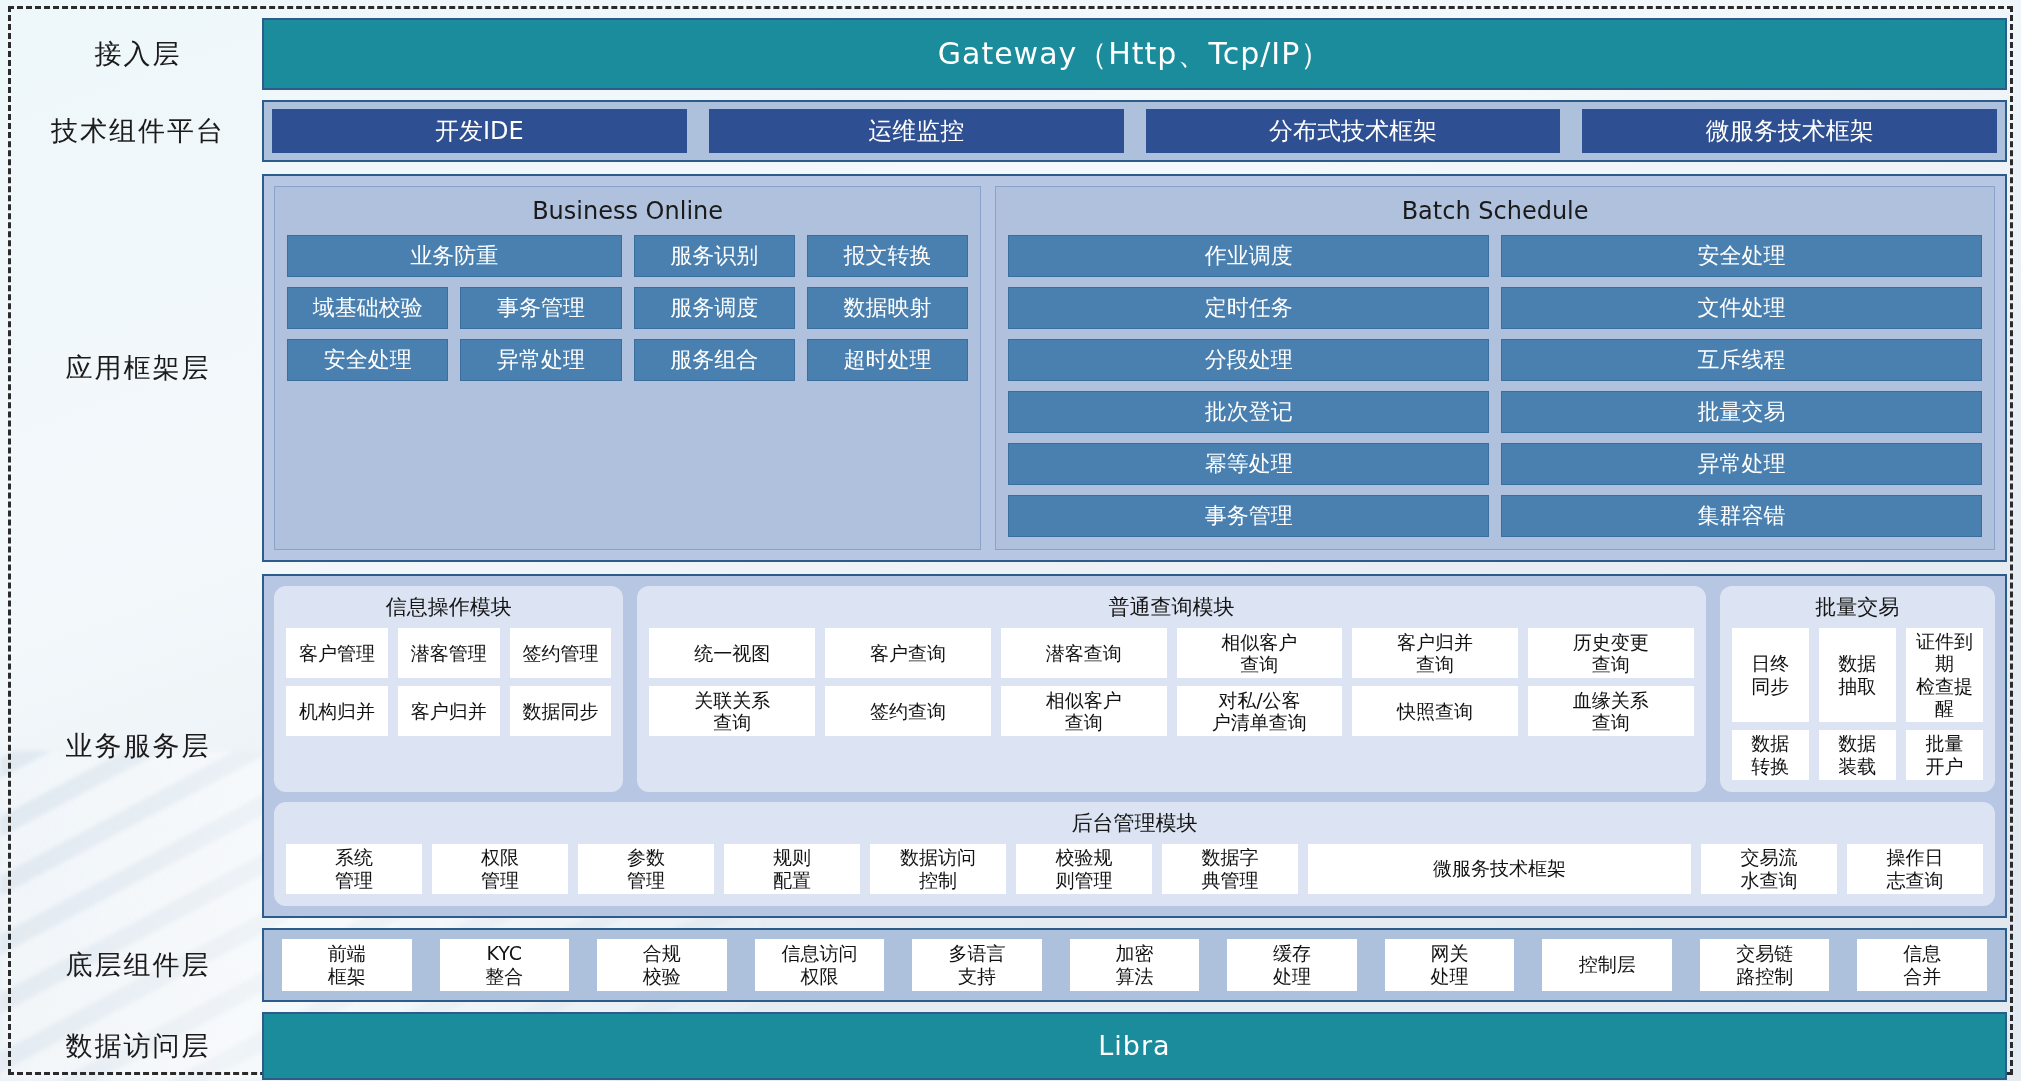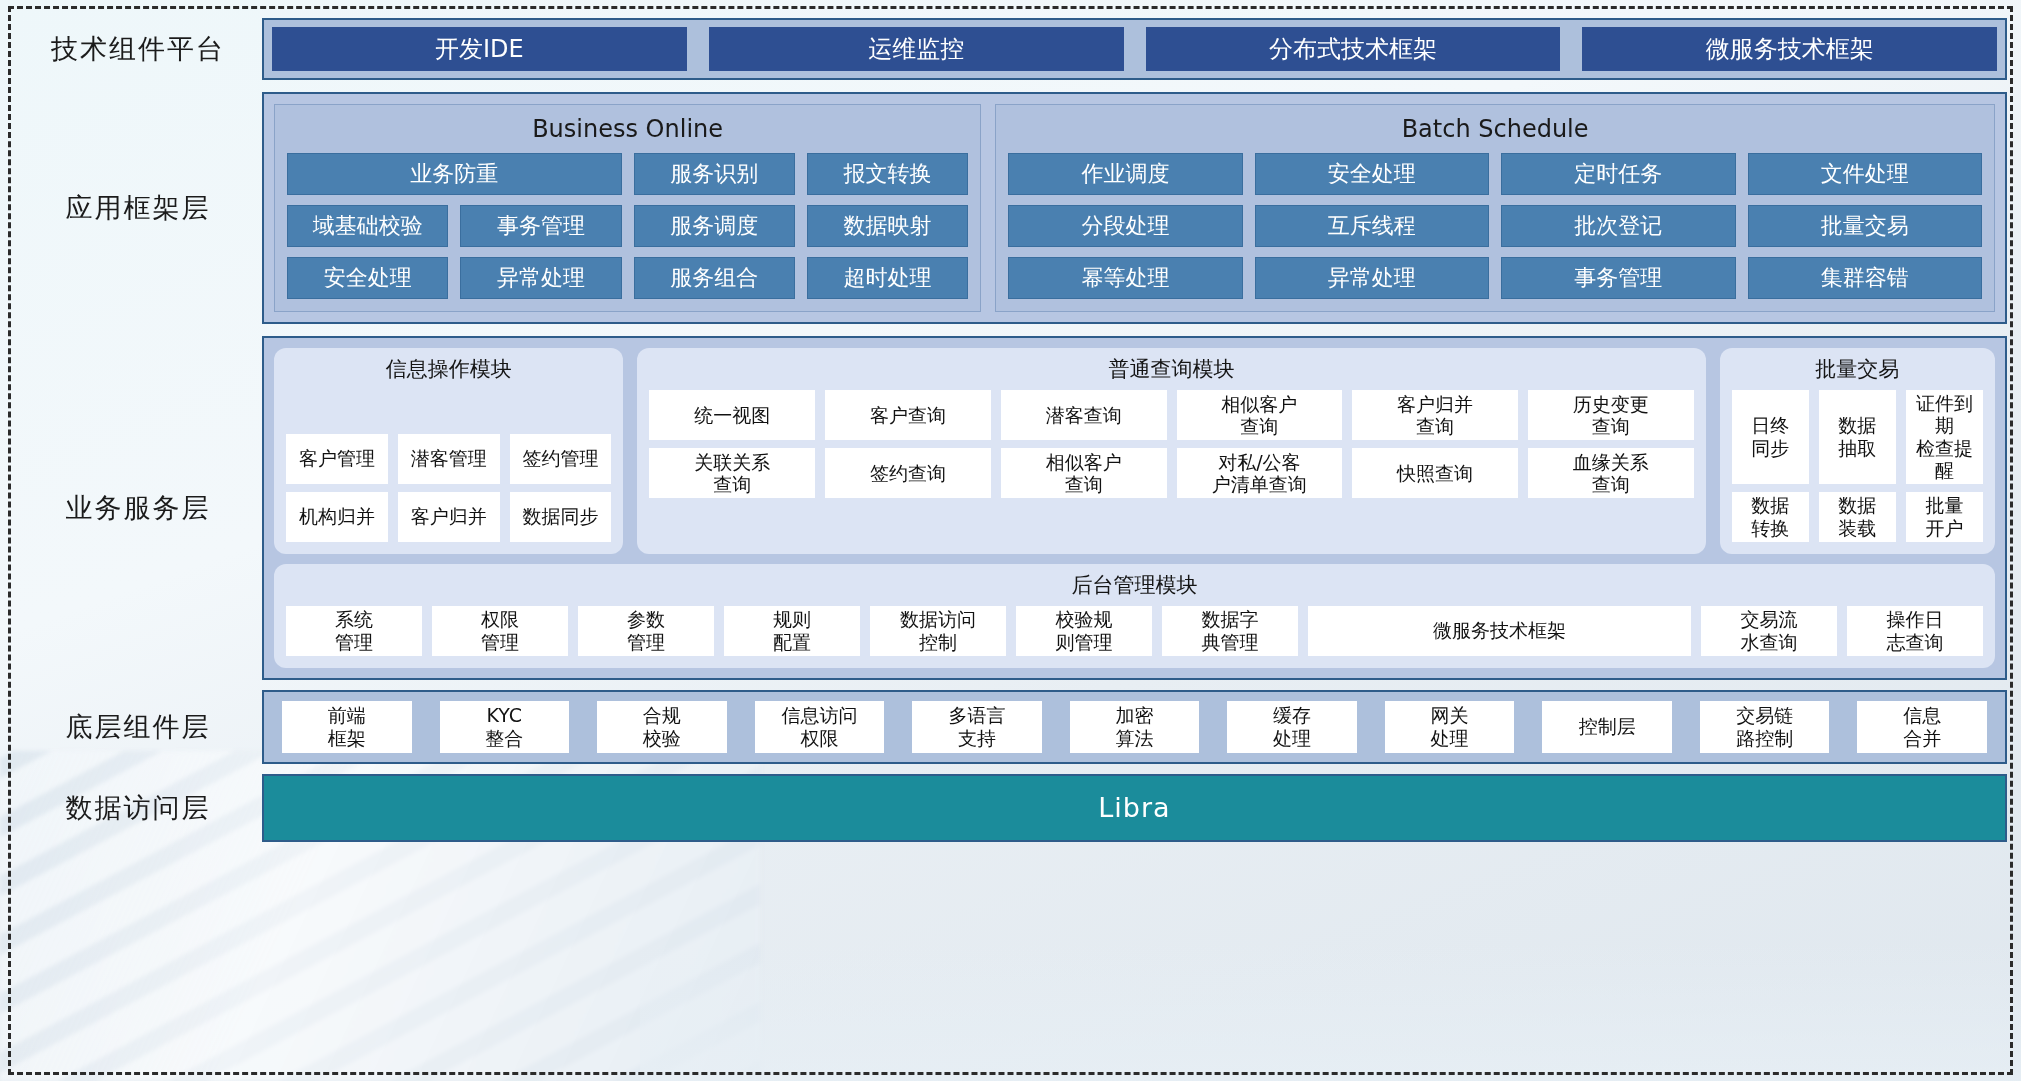--- a/index.html
+++ b/index.html
@@ -91,21 +91,21 @@
   }
   .panel.bo{ flex:0 0 calc(41.5% - 7px); }
   .panel.bs{ flex:1 1 auto; }
   .panel-title{
     text-align:center; font-size:24px; color:#1a1a1a;
     margin:2px 0 10px 0;
     font-family:"DejaVu Sans","Liberation Sans",sans-serif;
   }
   .grid{ display:grid; gap:10px 12px; }
   .grid.bo{ grid-template-columns:repeat(4,1fr); }
-  .grid.bs{ grid-template-columns:repeat(4,1fr); }
+  .grid.bs{ grid-template-columns:repeat(2,1fr); }
   .cell{
     background:#4a80b0;
     border:1px solid #3a6e9e;
     color:#ffffff; font-size:22px;
     height:42px;
     display:flex; align-items:center; justify-content:center;
     text-align:center; line-height:1.05;
     font-family:"DejaVu Sans","Liberation Sans",sans-serif;
   }
   .span2{ grid-column: span 2; }
@@ -117,21 +117,21 @@
     padding:10px;
     display:flex; flex-direction:column; gap:10px;
   }
   .svcrow{ display:flex; gap:14px; }
   .mod{
     background:#dce4f4;
     border-radius:12px;
     padding:6px 12px 12px 12px;
     display:flex; flex-direction:column;
   }
-  .mod.m1{ flex:0 0 20.3%;justify-content:space-between; }
+  .mod.m1{ flex:0 0 20.3%; }
   .mod.m2{ flex:1 1 auto; }
   .mod.m3{ flex:0 0 16.0%; }
   .mod.m4{ flex:1 1 100%; }
   .mod-title{
     text-align:center; font-size:21px; color:#151515; margin:1px 0 7px 0;
     font-family:"DejaVu Sans","Liberation Sans",sans-serif;
   }
   .wgrid{ display:grid; gap:8px 10px; }
   .wgrid.g3{ grid-template-columns:repeat(3,1fr); }
   .wgrid.g6{ grid-template-columns:repeat(6,1fr); }
@@ -160,20 +160,26 @@
 </style>
 </head>
 <body>
 
 <div class="bg-wash"></div>
 <div class="bg-wash2"></div>
 <div class="frame"></div>
 
 <div class="canvas">
 
+  <div class="row" style="margin-bottom:10px;">
+    <div class="rowlabel">接入层</div>
+    <div class="rowbody">
+      <div class="teal gateway">Gateway（Http、Tcp/IP）</div>
+    </div>
+  </div>
 
   <div class="row" style="margin-bottom:12px;">
     <div class="rowlabel">技术组件平台</div>
     <div class="rowbody">
       <div class="techband">
         <div class="techitem">开发IDE</div>
         <div class="techitem">运维监控</div>
         <div class="techitem">分布式技术框架</div>
         <div class="techitem">微服务技术框架</div>
       </div>

